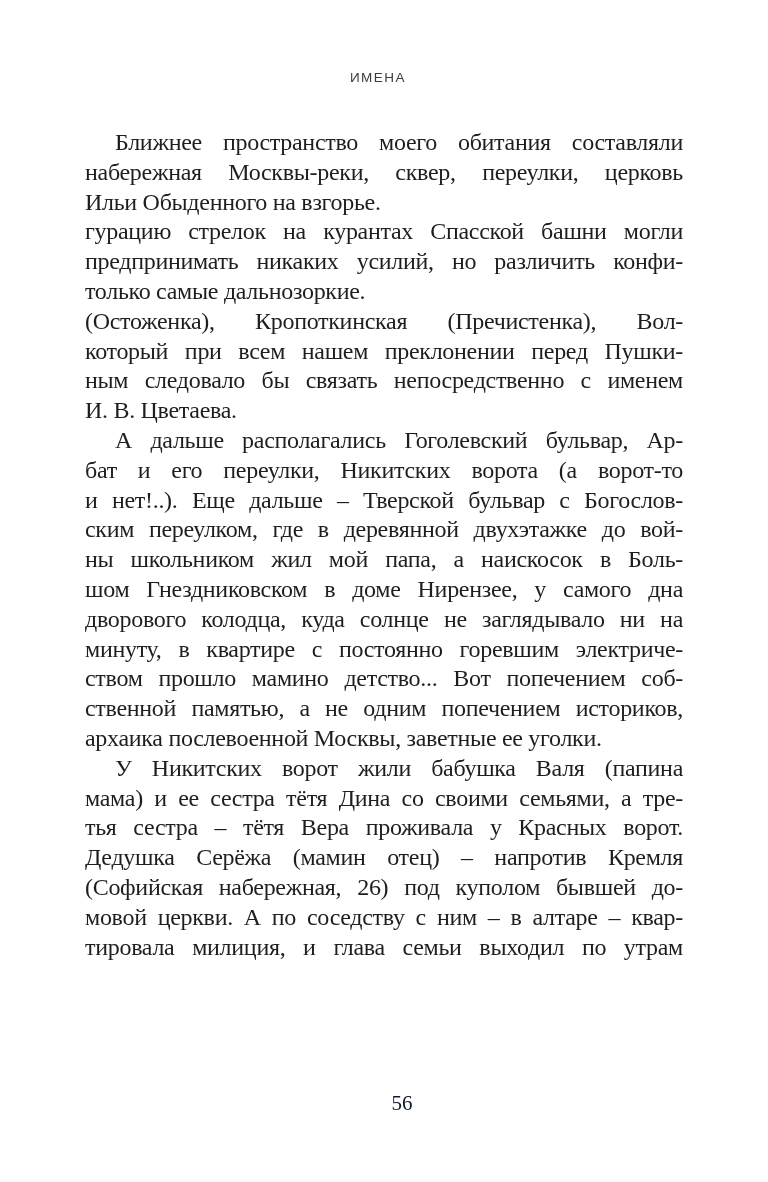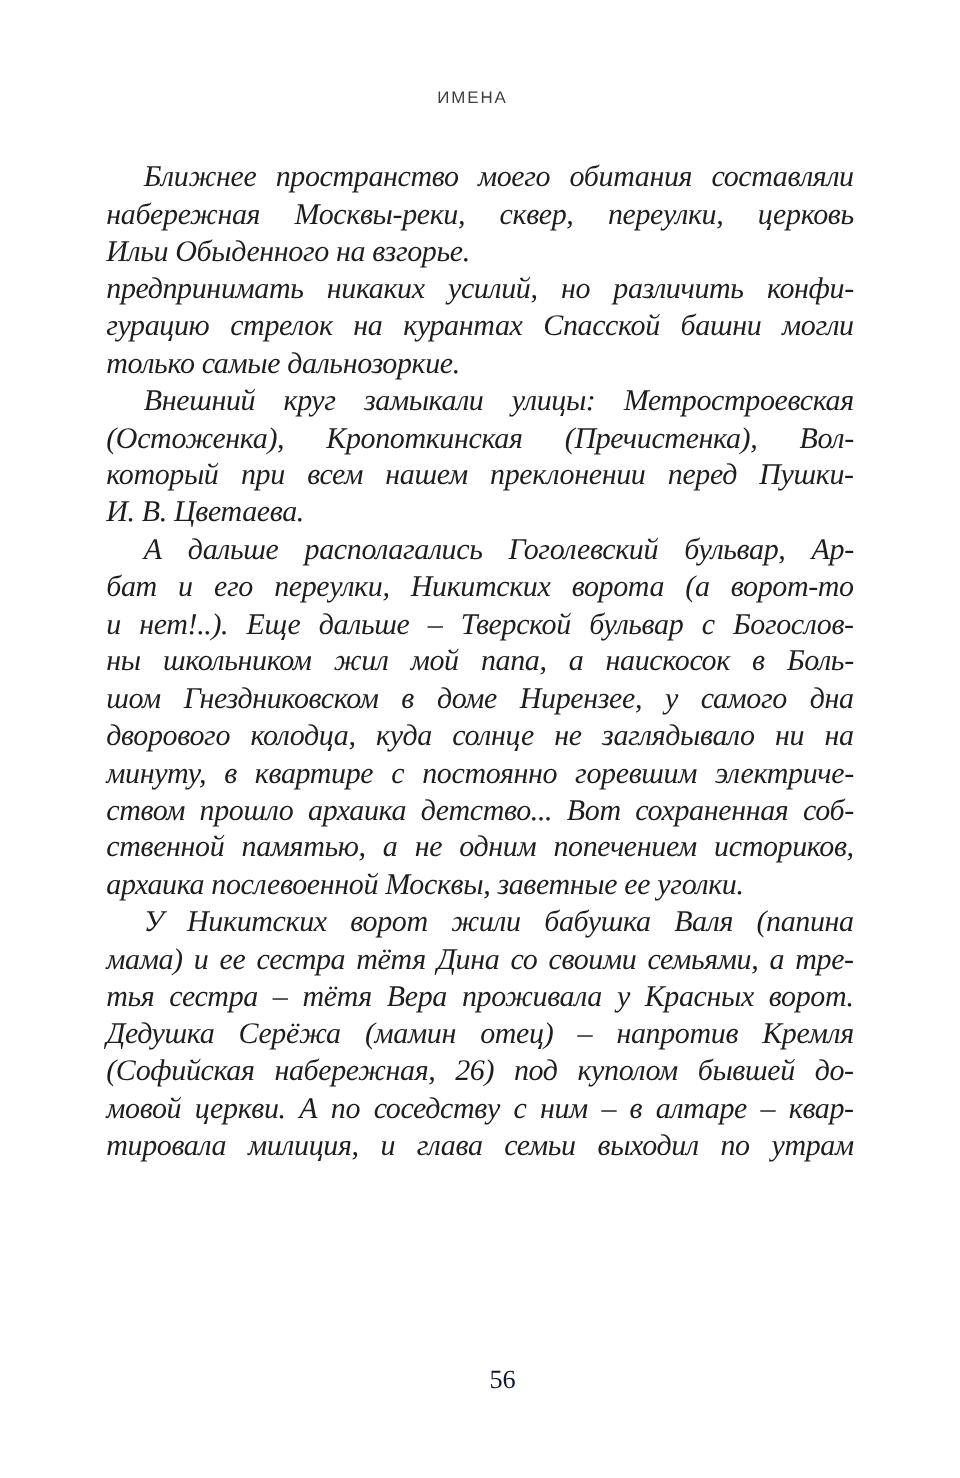--- a/index.html
+++ b/index.html
@@ -42,21 +42,20 @@
     line-height: 29.8px;
     letter-spacing: -0.3px;
   }
   .para { margin: 0; }
   .line {
     text-align: justify;
     text-align-last: justify;
     white-space: normal;
     height: 29.8px;
     overflow: visible;
-    font-style: italic;
   }
   .line.first-line { text-indent: 30px; }
   .line.last-line {
     text-align: right;
     text-align-last: left;
   }
   .folio {
     position: absolute;
     top: 1091px;
     left: 0;
@@ -75,39 +74,40 @@
   <div class="running-head">ИМЕНА</div>
 
   <div class="text-block">
 
   <div class="para">
         <div class="line first-line">Ближнее пространство моего обитания составляли</div>
         <div class="line">набережная Москвы-реки, сквер, переулки, церковь</div>
         <div class="line last-line">Ильи Обыденного на взгорье.</div>
       </div>
       <div class="para">
+        <div class="line">гурацию стрелок на курантах Спасской башни могли</div>
         <div class="line">предпринимать никаких усилий, но различить конфи-</div>
-        <div class="line">гурацию стрелок на курантах Спасской башни могли</div>
         <div class="line last-line">только самые дальнозоркие.</div>
       </div>
       <div class="para">
-        <div class="line first-line">Внешний круг замыкали улицы: Метростроевская</div>
         <div class="line">(Остоженка), Кропоткинская (Пречистенка), Вол-</div>
         <div class="line">который при всем нашем преклонении перед Пушки-</div>
+        <div class="line">ным следовало бы связать непосредственно с именем</div>
         <div class="line last-line">И. В. Цветаева.</div>
       </div>
       <div class="para">
         <div class="line first-line">А дальше располагались Гоголевский бульвар, Ар-</div>
         <div class="line">бат и его переулки, Никитских ворота (а ворот-то</div>
         <div class="line">и нет!..). Еще дальше – Тверской бульвар с Богослов-</div>
+        <div class="line">ским переулком, где в деревянной двухэтажке до вой-</div>
         <div class="line">ны школьником жил мой папа, а наискосок в Боль-</div>
         <div class="line">шом Гнездниковском в доме Нирензее, у самого дна</div>
         <div class="line">дворового колодца, куда солнце не заглядывало ни на</div>
         <div class="line">минуту, в квартире с постоянно горевшим электриче-</div>
-        <div class="line">ством прошло архаика детство... Вот сохраненная соб-</div>
+        <div class="line">ством прошло мамино детство... Вот попечением соб-</div>
         <div class="line">ственной памятью, а не одним попечением историков,</div>
         <div class="line last-line">архаика послевоенной Москвы, заветные ее уголки.</div>
       </div>
       <div class="para">
         <div class="line first-line">У Никитских ворот жили бабушка Валя (папина</div>
         <div class="line">мама) и ее сестра тётя Дина со своими семьями, а тре-</div>
         <div class="line">тья сестра – тётя Вера проживала у Красных ворот.</div>
         <div class="line">Дедушка Серёжа (мамин отец) – напротив Кремля</div>
         <div class="line">(Софийская набережная, 26) под куполом бывшей до-</div>
         <div class="line">мовой церкви. А по соседству с ним – в алтаре – квар-</div>

